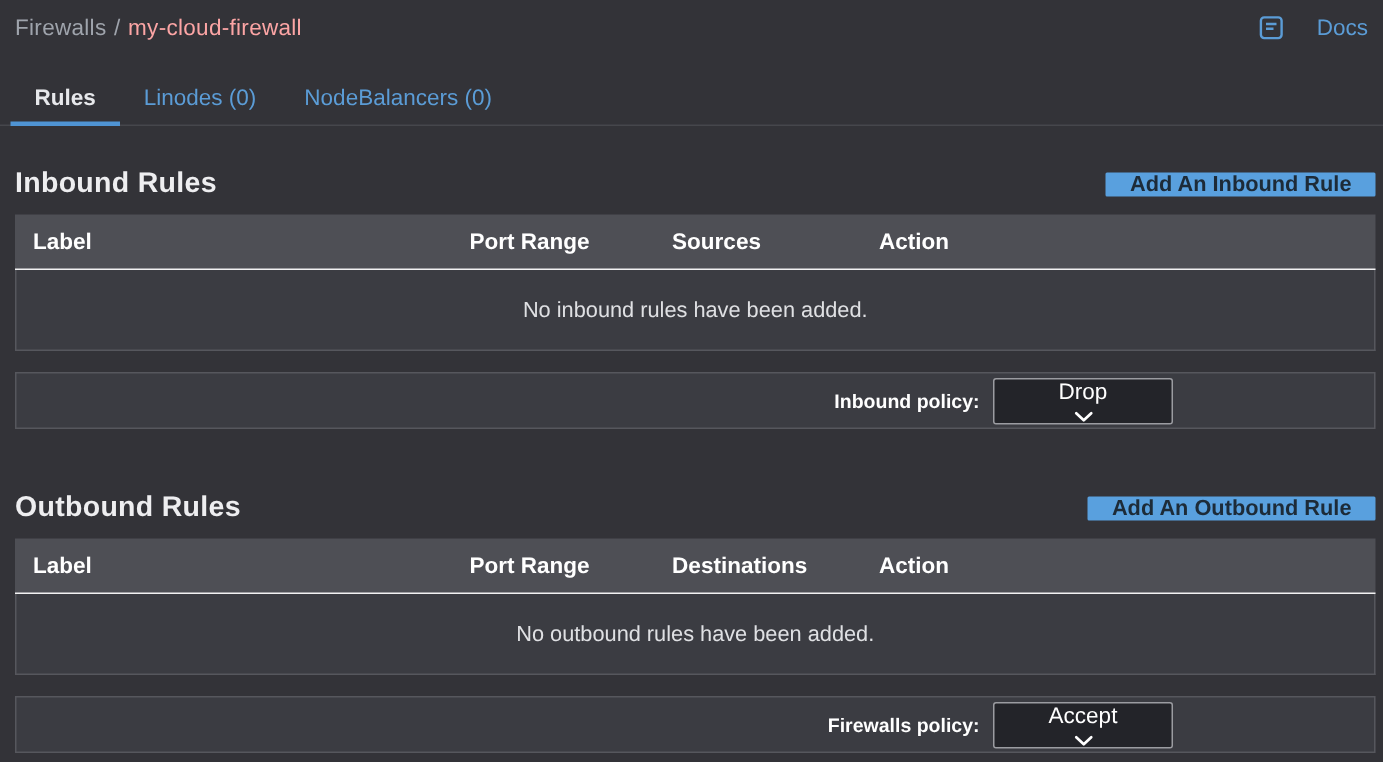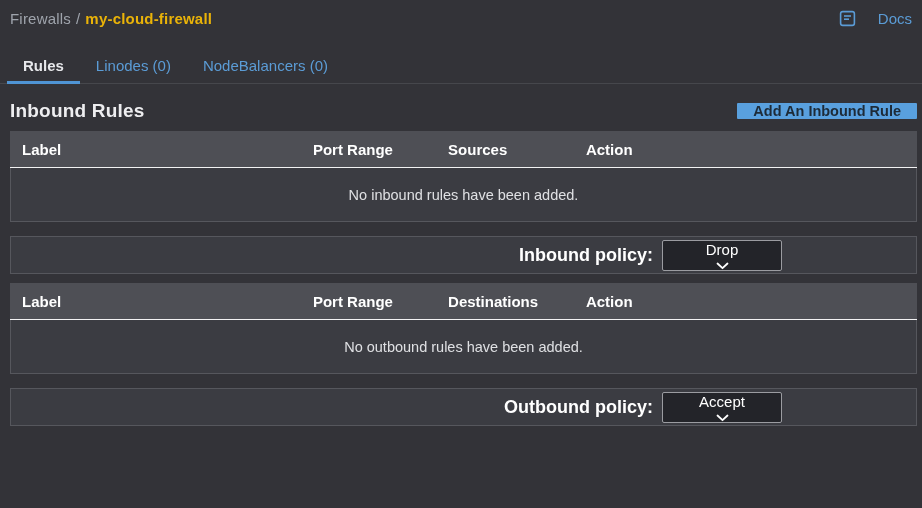--- a/index.html
+++ b/index.html
@@ -9,35 +9,35 @@
     background: var(--page-bg, #333338);
     font-family: "Liberation Sans", sans-serif;
     overflow: hidden;
   }
   .page { position: relative; width: 922px; height: 508px; }
 
   
   .topbar { display: flex; justify-content: space-between; align-items: flex-start; padding: 10px 10px 0 10px; }
   .breadcrumb { font-size: 15px; color: #9fa4ac; letter-spacing: .2px; }
   .breadcrumb .sep { margin: 0 5px; }
-  .breadcrumb .current { color: #eab308; font-weight: bold; }
+  .breadcrumb .current { color: #fca5a5; font-weight: normal; }
   .docs { display: flex; align-items: center; gap: 22px; color: var(--accent-blue, #5b9cd6); font-size: 15px; cursor: pointer; }
   .docs svg { display: block; }
 
   
   .tabbar { display: flex; margin-top: 21px; padding-left: 7px; border-bottom: 1px solid #46474c; }
   .tab { position: relative; padding: 0 16px; height: 35px; line-height: 35px; font-size: 15px;
          color: var(--accent-blue, #5b9cd6); cursor: pointer; }
   .tab.active { color: #e7e8eb; font-weight: bold; }
   .tab.active::after { content: ""; position: absolute; left: 0; right: 0; bottom: -1px; height: 3px;
          background: var(--tab-indicator, #4f94d4); }
 
   
   .content { padding: 0 5px 0 10px; }
-  .section-head { display: flex; justify-content: space-between; align-items: center; margin-top: 16px; }
+  .section-head { display: flex; justify-content: space-between; align-items: center; margin-top: 28px; }
   .section-head.second { margin-top: 42px; }
   h2 { margin: 0; font-size: 19px; color: #eeeef0; font-weight: bold; letter-spacing: .2px; }
   .btn {
     background: var(--button-bg, #59a0de); color: var(--button-text, #1d2b38);
     border: none; border-radius: 1px; height: 16px; padding: 0 16px;
     font-family: inherit; font-size: 14.5px; font-weight: bold; cursor: pointer;
   }
 
   
   .table { margin-top: 9px; }
@@ -52,21 +52,21 @@
   .tbody-empty { height: 54px; display: flex; align-items: center; justify-content: center;
     background: var(--row-bg, #3b3c42);
     border: 1px solid var(--border-subtle, #56575d); border-top: none;
     color: #dfe0e3; font-size: 14.5px; }
 
   
   .policy { margin-top: 14px; height: 38px;
     background: var(--row-bg, #3b3c42);
     border: 1px solid var(--border-subtle, #56575d);
     display: flex; align-items: center; justify-content: flex-end; }
-  .policy-label { color: #ffffff; font-weight: bold; font-size: 18px; margin-right: 9px; }
+  .policy-label { color: #ffffff; font-weight: bold; font-size: 13px; margin-right: 9px; }
   .select {
     width: 120px; height: 31px; margin-right: 134px;
     background: var(--select-bg, #232429);
     border: 1px solid var(--select-border, #9b9ca1); border-radius: 2px;
     display: flex; align-items: center; justify-content: space-between;
     padding: 0 12px; color: #ffffff; font-size: 15px; cursor: pointer; flex-direction: column;
   }
   .select svg { display: block; }
 </style>
 </head>
@@ -120,35 +120,39 @@
       <div class="select">
         <span>Drop</span>
         <span>
           <svg width="13" height="8" viewBox="0 0 13 8" fill="none" stroke="#ffffff" stroke-width="1.8" stroke-linecap="round" stroke-linejoin="round">
             <path d="M1.5 1.5 L6.5 6.2 L11.5 1.5"></path>
           </svg>
         </span>
       </div>
     </div>
 
+    <div class="section-head second">
+      <h2>Outbound Rules</h2>
+      <button class="btn">Add An Outbound Rule</button>
+    </div>
 
     <div class="table">
       <div class="thead">
         <div class="col-label">Label</div>
         <div class="col-port">Port Range</div>
         <div class="col-src">Destinations</div>
         <div class="col-action">Action</div>
       </div>
       <div class="tbody-empty">
         <span>No outbound rules have been added.</span>
       </div>
     </div>
 
     <div class="policy">
-      <span class="policy-label">Outbound policy:</span>
+      <span class="policy-label">Firewalls policy:</span>
       <div class="select">
         <span>Accept</span>
         <span>
           <svg width="13" height="8" viewBox="0 0 13 8" fill="none" stroke="#ffffff" stroke-width="1.8" stroke-linecap="round" stroke-linejoin="round">
             <path d="M1.5 1.5 L6.5 6.2 L11.5 1.5"></path>
           </svg>
         </span>
       </div>
     </div>
 

